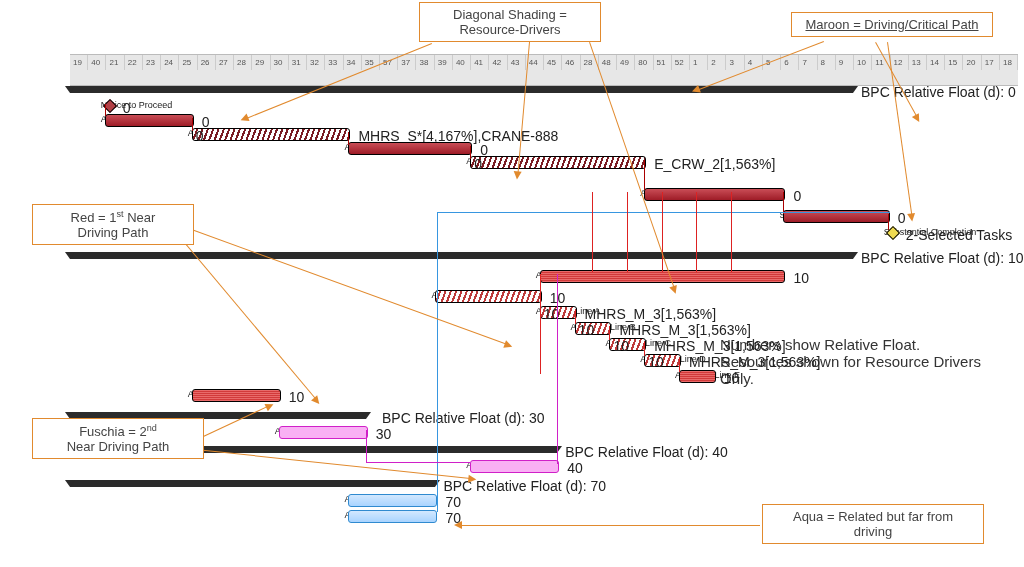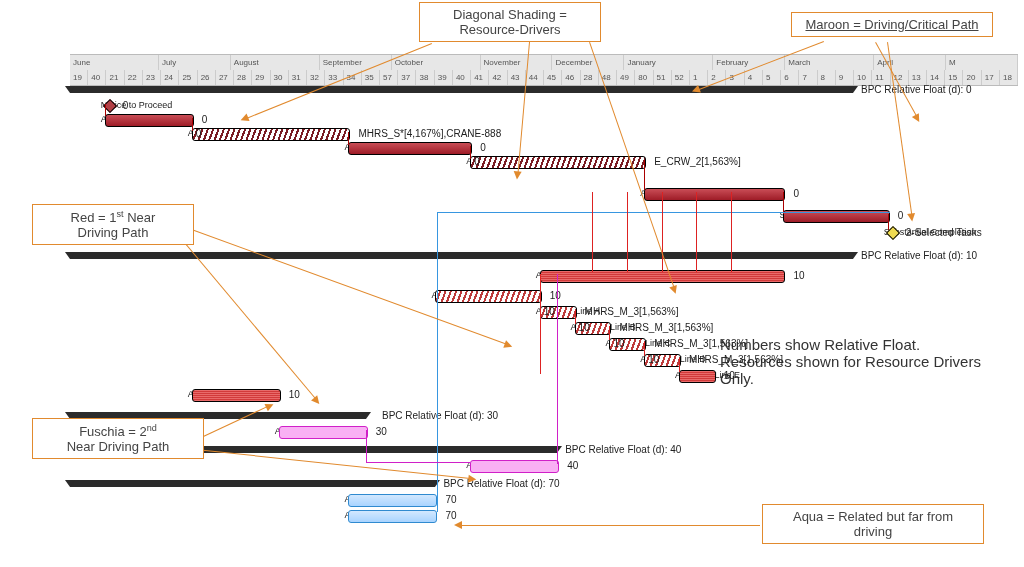--- a/index.html
+++ b/index.html
@@ -65,21 +65,21 @@
     text-align: right;
     top: 0;
   }
   .label.inline {
     position: absolute;
     font-size: 9px;
     white-space: nowrap;
   }
   .tail {
     position: absolute;
-    font-size: 10px;
+    font-size: 14px;
     white-space: nowrap;
   }
 
   .bar {
     position: absolute;
     height: 11px;
     border: 1px solid #000;
     border-radius: 3px;
   }
   .bar.maroon   { background: linear-gradient(#c94d56,#9e1c27); }
@@ -170,34 +170,20 @@
 <div class="arrow" style="left:824px; top:42px; width:135px; transform:rotate(159deg);"></div>
 <div class="arrow" style="left:876px; top:42px; width:85px;  transform:rotate(61deg);"></div>
 <div class="arrow" style="left:888px; top:42px; width:175px; transform:rotate(82deg);"></div>
 <div class="arrow" style="left:178px; top:224px; width:350px; transform:rotate(20deg);"></div>
 <div class="arrow" style="left:178px; top:234px; width:215px; transform:rotate(50deg);"></div>
 <div class="arrow" style="left:186px; top:444px; width:90px;  transform:rotate(-25deg);"></div>
 <div class="arrow" style="left:186px; top:448px; width:286px; transform:rotate(6deg);"></div>
 <div class="arrow" style="left:760px; top:526px; width:300px; transform:rotate(180deg);"></div>
 
 <div class="timeline-header">
-  <div class="month-row" id="monthRow">
-      <div class="month-cell" style="width: 87px;">June</div>
-      <div class="month-cell" style="width: 69.6px;">July</div>
-      <div class="month-cell" style="width: 87px;">August</div>
-      <div class="month-cell" style="width: 69.6px;">September</div>
-      <div class="month-cell" style="width: 87px;">October</div>
-      <div class="month-cell" style="width: 69.6px;">November</div>
-      <div class="month-cell" style="width: 69.6px;">December</div>
-      <div class="month-cell" style="width: 87px;">January</div>
-      <div class="month-cell" style="width: 69.6px;">February</div>
-      <div class="month-cell" style="width: 87px;">March</div>
-      <div class="month-cell" style="width: 69.6px;">April</div>
-      <div class="month-cell" style="width: 69.6px;">M</div>
-    </div>
   <div class="week-row" id="weekRow">
       <div class="week-cell">19</div>
       <div class="week-cell">40</div>
       <div class="week-cell">21</div>
       <div class="week-cell">22</div>
       <div class="week-cell">23</div>
       <div class="week-cell">24</div>
       <div class="week-cell">25</div>
       <div class="week-cell">26</div>
       <div class="week-cell">27</div>

